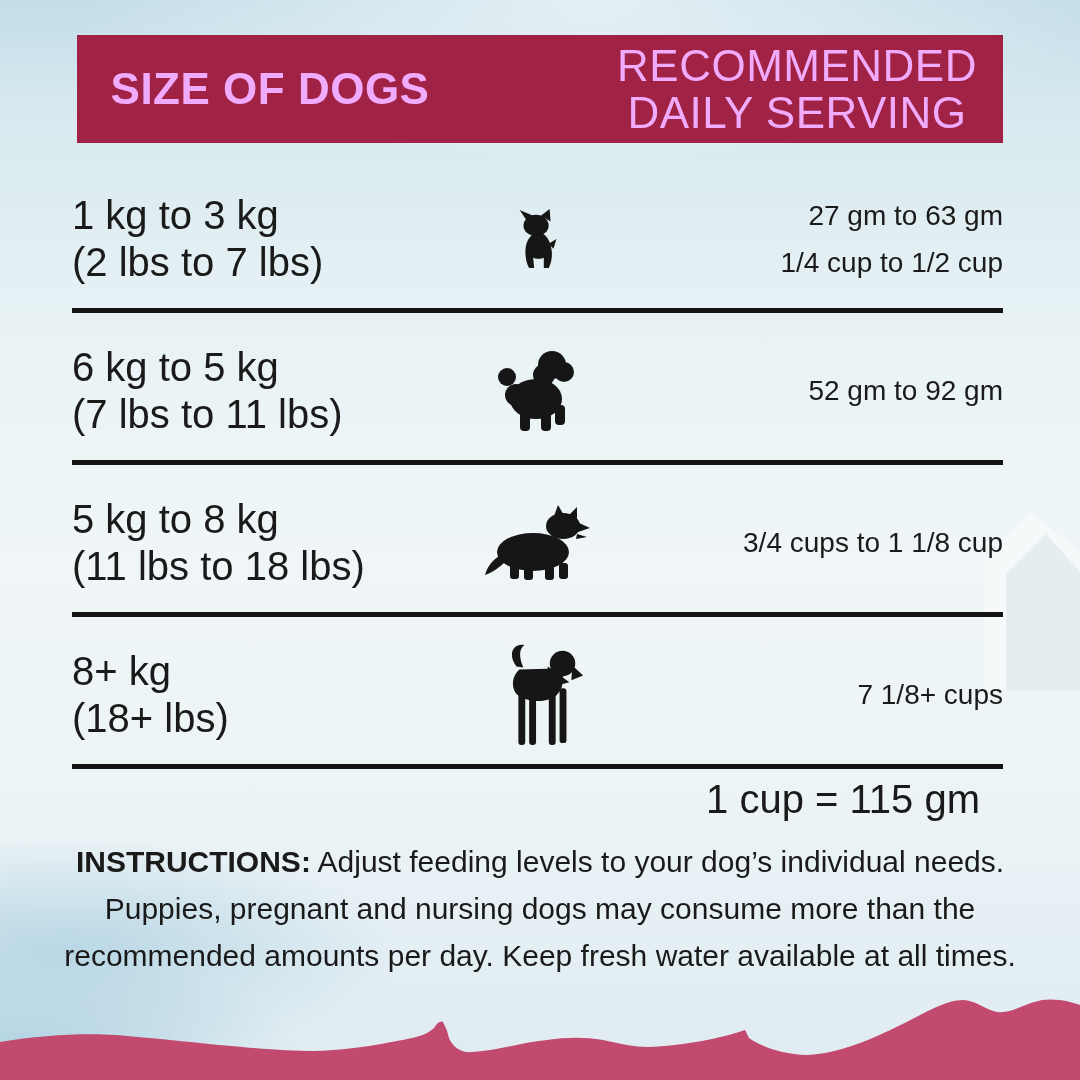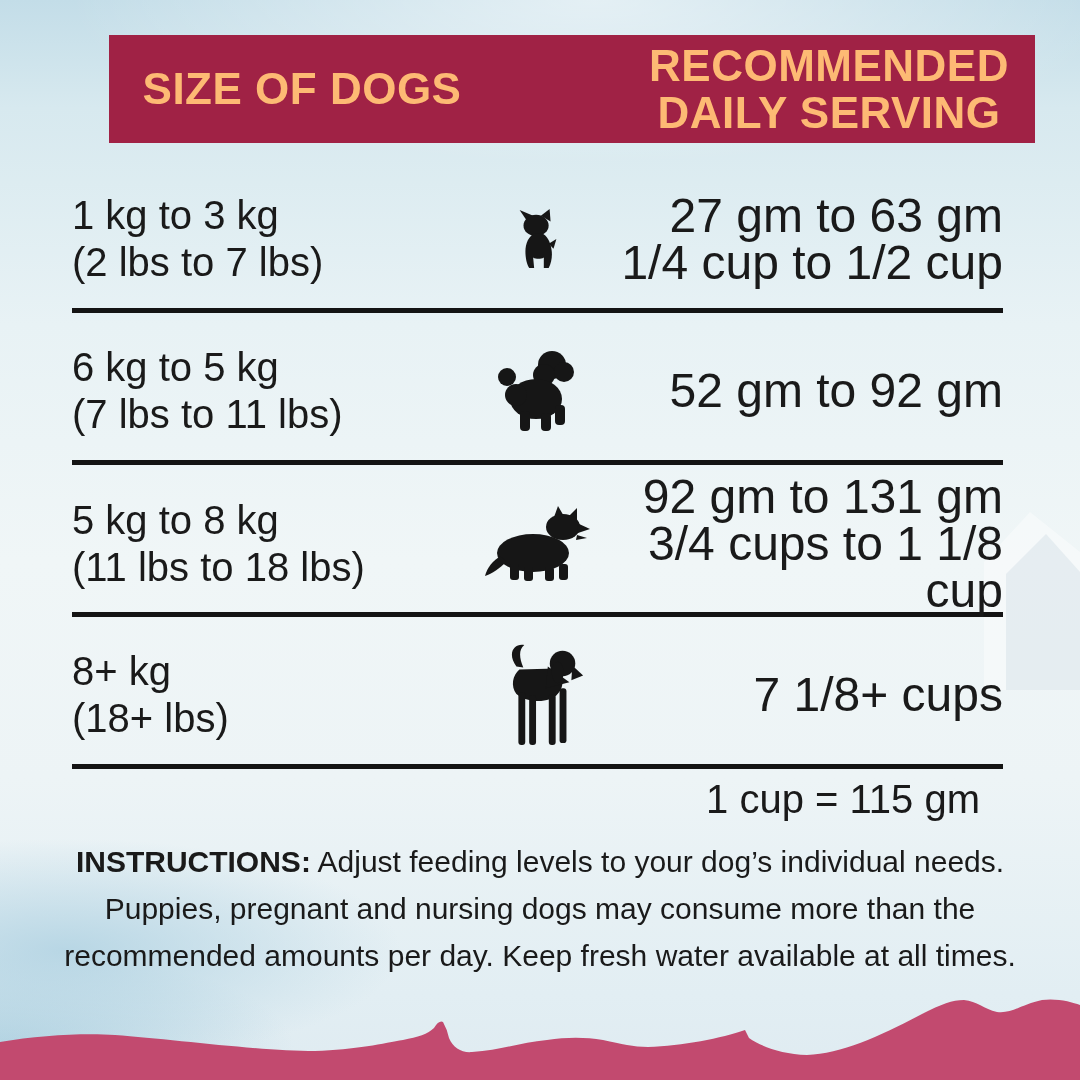--- a/index.html
+++ b/index.html
@@ -9,36 +9,36 @@
     background:
       radial-gradient(ellipse 480px 160px at 6% 88%, rgba(176,210,226,.85), rgba(176,210,226,0) 70%),
       radial-gradient(ellipse 420px 140px at 0% 97%, rgba(167,205,222,.8), rgba(167,205,222,0) 70%),
       radial-gradient(ellipse 700px 220px at 55% 0%, rgba(255,255,255,.55), rgba(255,255,255,0) 75%),
       linear-gradient(180deg,#c3dde8 0%,#d7e9ef 10%,#e8f2f5 30%,#f0f6f7 52%,#edf4f6 72%,#e2eef3 92%,#dfebf1 100%);
     color:#1a1a1a;
   }
   .faint-mountains{position:absolute;right:0;top:500px;width:96px;height:190px;pointer-events:none;}
   .header-band{
     position:absolute;left:77px;top:35px;width:926px;height:108px;
-    background:#a02245;color:#fdba74;margin-left:32px;
+    background:#a02245;color:#f0abfc;
   }
   .hdr-left{position:absolute;left:0;top:0;width:386px;height:108px;
     display:flex;align-items:center;justify-content:center;
     font-size:44px;font-weight:700;letter-spacing:.5px;}
   .hdr-right{position:absolute;left:520px;top:0;width:400px;height:108px;
     display:flex;flex-direction:column;align-items:center;justify-content:center;
-    font-size:44px;font-weight:700;letter-spacing:.5px;line-height:47px;text-align:center;}
+    font-size:44px;font-weight:400;letter-spacing:.5px;line-height:47px;text-align:center;}
   .rows{position:absolute;left:72px;top:161px;width:931px;}
   .row{
     display:grid;grid-template-columns:1fr 150px 1fr;align-items:center;
     height:152px;box-sizing:border-box;border-bottom:5px solid #141414;
     padding-top:8px;
   }
   .cell-size{font-size:40px;line-height:47px;text-align:left;}
-  .cell-serving{font-size:48px;line-height:47px;text-align:right;}
+  .cell-serving{font-size:28px;line-height:47px;text-align:right;}
   .cell-icon{display:flex;align-items:center;justify-content:center;}
   .cell-icon svg{fill:#161616;}
   .footnote{position:absolute;right:100px;top:777px;font-size:40px;text-align:right;}
   .instructions{
     position:absolute;left:58px;top:838px;width:964px;
     font-size:30px;line-height:47px;text-align:center;
   }
   .instructions b{font-weight:700;}
   .wave{position:absolute;left:0;bottom:0;width:1080px;height:100px;display:block;}
 </style>
@@ -117,21 +117,20 @@
         <path d="M92,29 L102,32 L91,34 Z"></path>
         <ellipse cx="48" cy="47" rx="36" ry="19"></ellipse>
         <path d="M16,50 C8,54 2,62 0,70 C7,68 15,62 21,56 Z"></path>
         <rect x="25" y="58" width="9" height="16" rx="3"></rect>
         <rect x="39" y="61" width="9" height="14" rx="3"></rect>
         <rect x="60" y="61" width="9" height="14" rx="3"></rect>
         <rect x="74" y="58" width="9" height="16" rx="3"></rect>
       </svg>
     </div>
     <div class="cell-serving">
-      <div>92 gm to 131 gm</div>
       <div>3/4 cups to 1 1/8 cup</div>
     </div>
   </div>
 
   <div class="row">
     <div class="cell-size">
       <div>8+ kg</div>
       <div>(18+ lbs)</div>
     </div>
     <div class="cell-icon">

